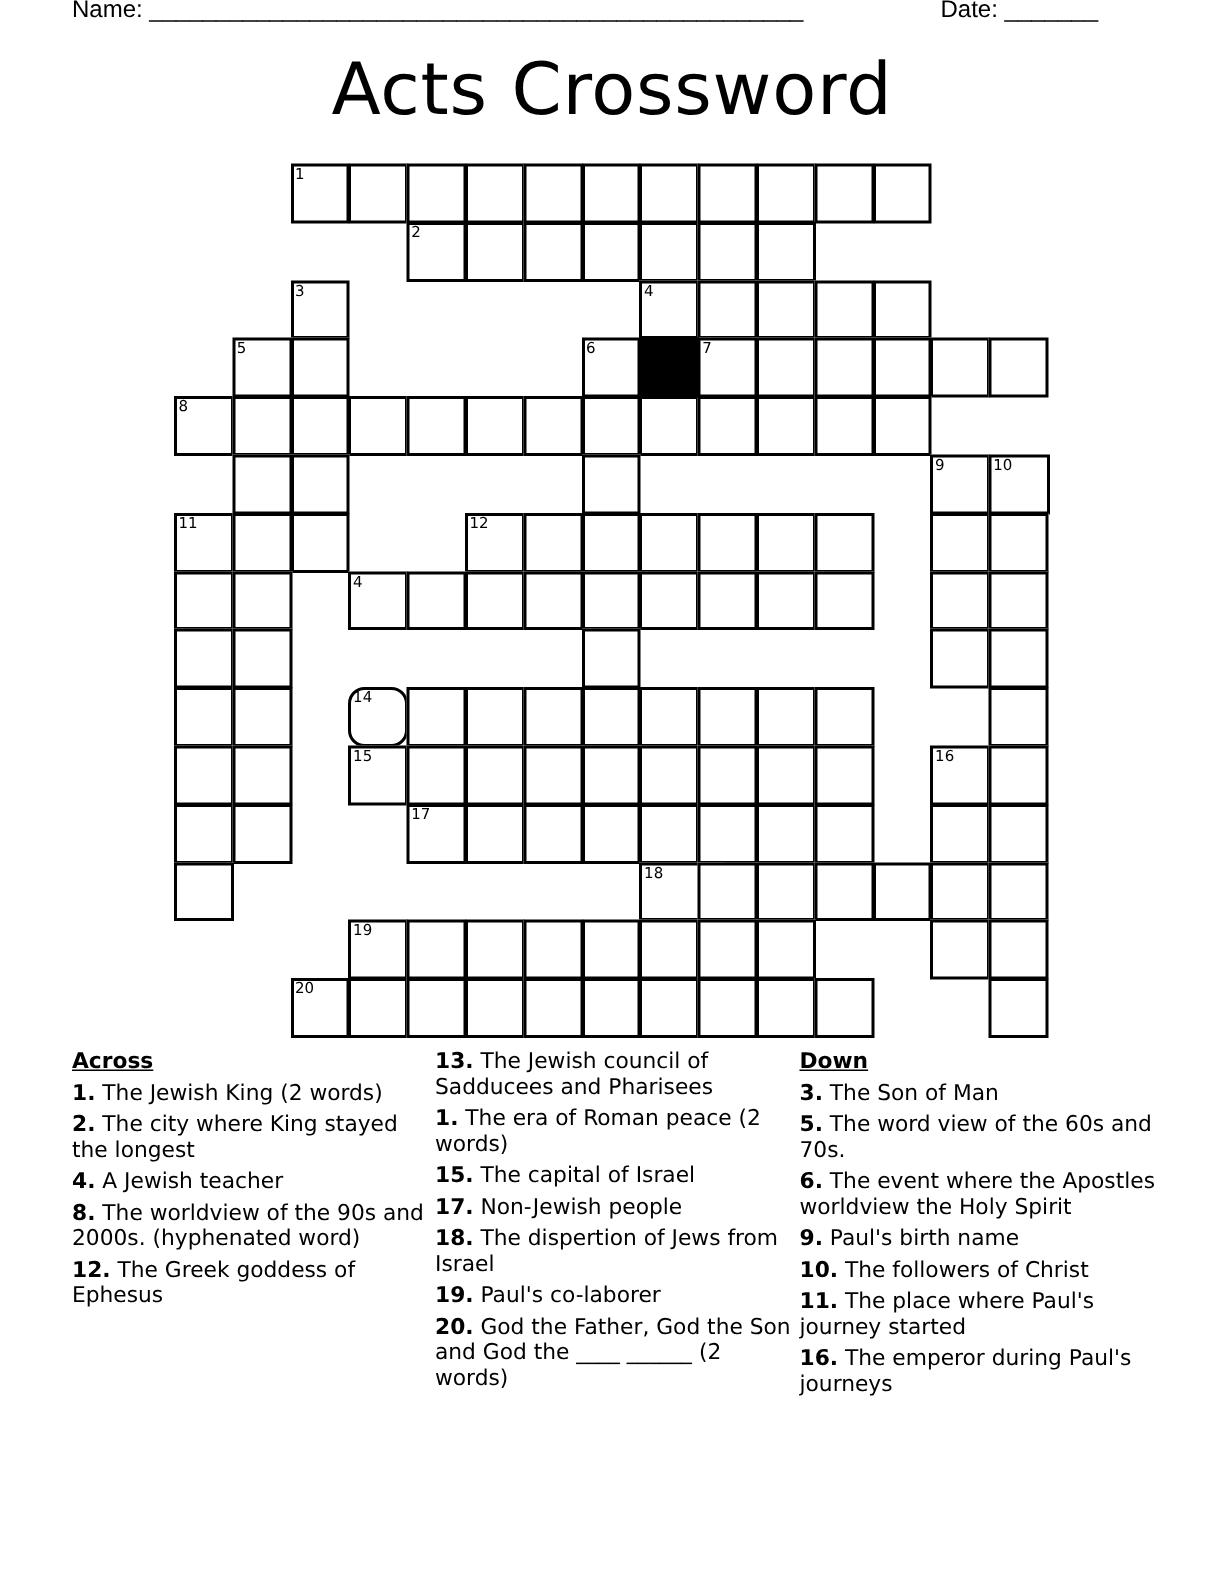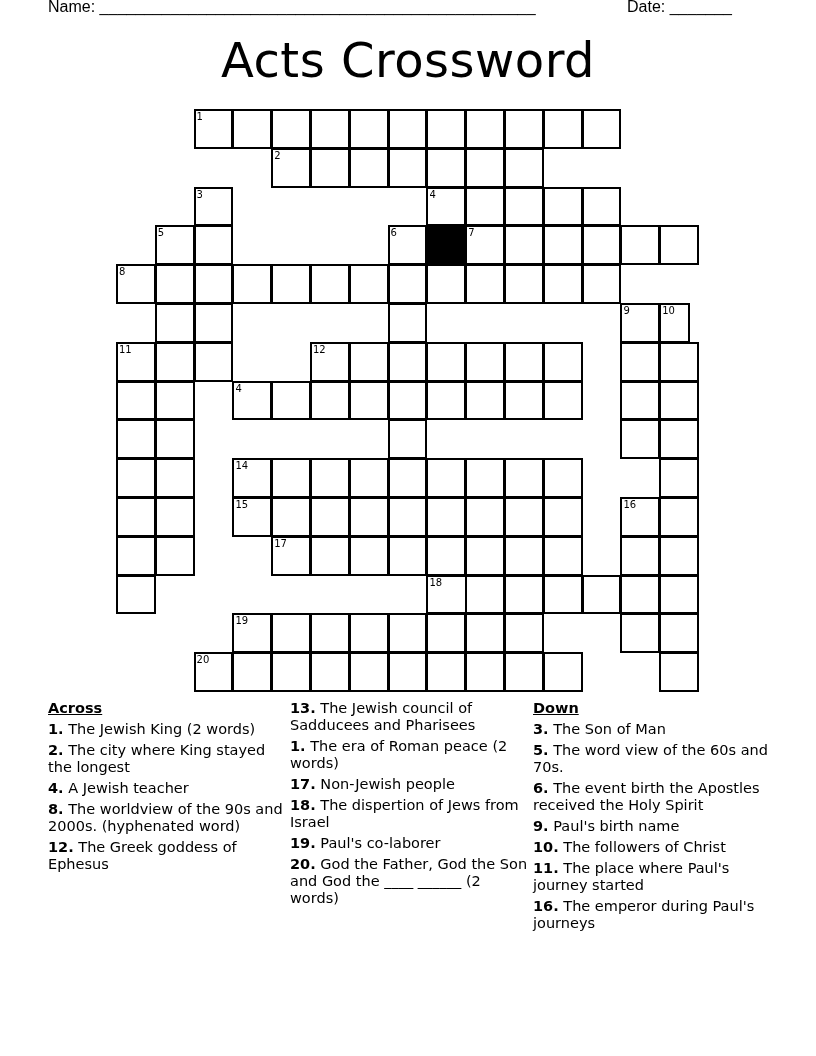--- a/index.html
+++ b/index.html
@@ -92,21 +92,21 @@
     <div class="cell" style="left: 348.2px; top: 154.2px; width: 39.8px; height: 39.8px;"></div>
     <div class="cell" style="left: 387px; top: 154.2px; width: 39.8px; height: 39.8px;"></div>
     <div class="cell" style="left: 425.8px; top: 154.2px; width: 39.8px; height: 39.8px;"></div>
     <div class="cell" style="left: 464.6px; top: 154.2px; width: 39.8px; height: 39.8px;"></div>
     <div class="cell" style="left: 37.8px; top: 193px; width: 39.8px; height: 39.8px;"></div>
     <div class="cell" style="left: 76.6px; top: 193px; width: 39.8px; height: 39.8px;"></div>
     <div class="cell" style="left: 270.6px; top: 193px; width: 39.8px; height: 39.8px;"></div>
     <div class="cell" style="left: 503.4px; top: 193px; width: 39.8px; height: 39.8px;">
       <span class="num">9</span>
     </div>
-    <div class="cell" style="left: 542.2px; top: 193px; width: 31px; height: 39.8px;">
+    <div class="cell" style="left: 542.2px; top: 193px; width: 41px; height: 39.8px;">
       <span class="num">10</span>
     </div>
     <div class="cell" style="left: -1px; top: 231.8px; width: 39.8px; height: 39.8px;">
       <span class="num">11</span>
     </div>
     <div class="cell" style="left: 37.8px; top: 231.8px; width: 39.8px; height: 39.8px;"></div>
     <div class="cell" style="left: 76.6px; top: 231.8px; width: 39.8px; height: 39.8px;"></div>
     <div class="cell" style="left: 193px; top: 231.8px; width: 39.8px; height: 39.8px;">
       <span class="num">12</span>
     </div>
@@ -133,21 +133,21 @@
     <div class="cell" style="left: 425.8px; top: 270.6px; width: 39.8px; height: 39.8px;"></div>
     <div class="cell" style="left: 503.4px; top: 270.6px; width: 39.8px; height: 39.8px;"></div>
     <div class="cell" style="left: 542.2px; top: 270.6px; width: 39.8px; height: 39.8px;"></div>
     <div class="cell" style="left: -1px; top: 309.4px; width: 39.8px; height: 39.8px;"></div>
     <div class="cell" style="left: 37.8px; top: 309.4px; width: 39.8px; height: 39.8px;"></div>
     <div class="cell" style="left: 270.6px; top: 309.4px; width: 39.8px; height: 39.8px;"></div>
     <div class="cell" style="left: 503.4px; top: 309.4px; width: 39.8px; height: 39.8px;"></div>
     <div class="cell" style="left: 542.2px; top: 309.4px; width: 39.8px; height: 39.8px;"></div>
     <div class="cell" style="left: -1px; top: 348.2px; width: 39.8px; height: 39.8px;"></div>
     <div class="cell" style="left: 37.8px; top: 348.2px; width: 39.8px; height: 39.8px;"></div>
-    <div class="cell" style="left: 115.4px; top: 348.2px; width: 39.8px; height: 39.8px;">
+    <div class="cell" style="left: 115.4px; top: 348.2px; width: 39.8px; height: 39.8px; border-radius: 11px;">
       <span class="num">14</span>
     </div>
     <div class="cell" style="left: 154.2px; top: 348.2px; width: 39.8px; height: 39.8px;"></div>
     <div class="cell" style="left: 193px; top: 348.2px; width: 39.8px; height: 39.8px;"></div>
     <div class="cell" style="left: 231.8px; top: 348.2px; width: 39.8px; height: 39.8px;"></div>
     <div class="cell" style="left: 270.6px; top: 348.2px; width: 39.8px; height: 39.8px;"></div>
     <div class="cell" style="left: 309.4px; top: 348.2px; width: 39.8px; height: 39.8px;"></div>
     <div class="cell" style="left: 348.2px; top: 348.2px; width: 39.8px; height: 39.8px;"></div>
     <div class="cell" style="left: 387px; top: 348.2px; width: 39.8px; height: 39.8px;"></div>
     <div class="cell" style="left: 425.8px; top: 348.2px; width: 39.8px; height: 39.8px;"></div>
@@ -226,28 +226,29 @@
   <div class="clue"><b>1.</b> <span>The Jewish King (2 words)</span></div>
   <div class="clue"><b>2.</b> <span>The city where King stayed the longest</span></div>
   <div class="clue"><b>4.</b> <span>A Jewish teacher</span></div>
   <div class="clue"><b>8.</b> <span>The worldview of the 90s and 2000s. (hyphenated word)</span></div>
   <div class="clue"><b>12.</b> <span>The Greek goddess of Ephesus</span></div>
 </div>
 
 <div class="clues col2">
   <div class="clue"><b>13.</b> <span>The Jewish council of Sadducees and Pharisees</span></div>
   <div class="clue"><b>1.</b> <span>The era of Roman peace (2 words)</span></div>
+  <div class="clue"><b>15.</b> <span>The capital of Israel</span></div>
   <div class="clue"><b>17.</b> <span>Non-Jewish people</span></div>
   <div class="clue"><b>18.</b> <span>The dispertion of Jews from Israel</span></div>
   <div class="clue"><b>19.</b> <span>Paul's co-laborer</span></div>
   <div class="clue"><b>20.</b> <span>God the Father, God the Son and God the ____ ______ (2 words)</span></div>
 </div>
 
 <div class="clues col3">
   <div class="clue-head">Down</div>
   <div class="clue"><b>3.</b> <span>The Son of Man</span></div>
   <div class="clue"><b>5.</b> <span>The word view of the 60s and 70s.</span></div>
-  <div class="clue"><b>6.</b> <span>The event birth the Apostles received the Holy Spirit</span></div>
+  <div class="clue"><b>6.</b> <span>The event where the Apostles worldview the Holy Spirit</span></div>
   <div class="clue"><b>9.</b> <span>Paul's birth name</span></div>
   <div class="clue"><b>10.</b> <span>The followers of Christ</span></div>
   <div class="clue"><b>11.</b> <span>The place where Paul's journey started</span></div>
   <div class="clue"><b>16.</b> <span>The emperor during Paul's journeys</span></div>
 </div>
 
 </body></html>

